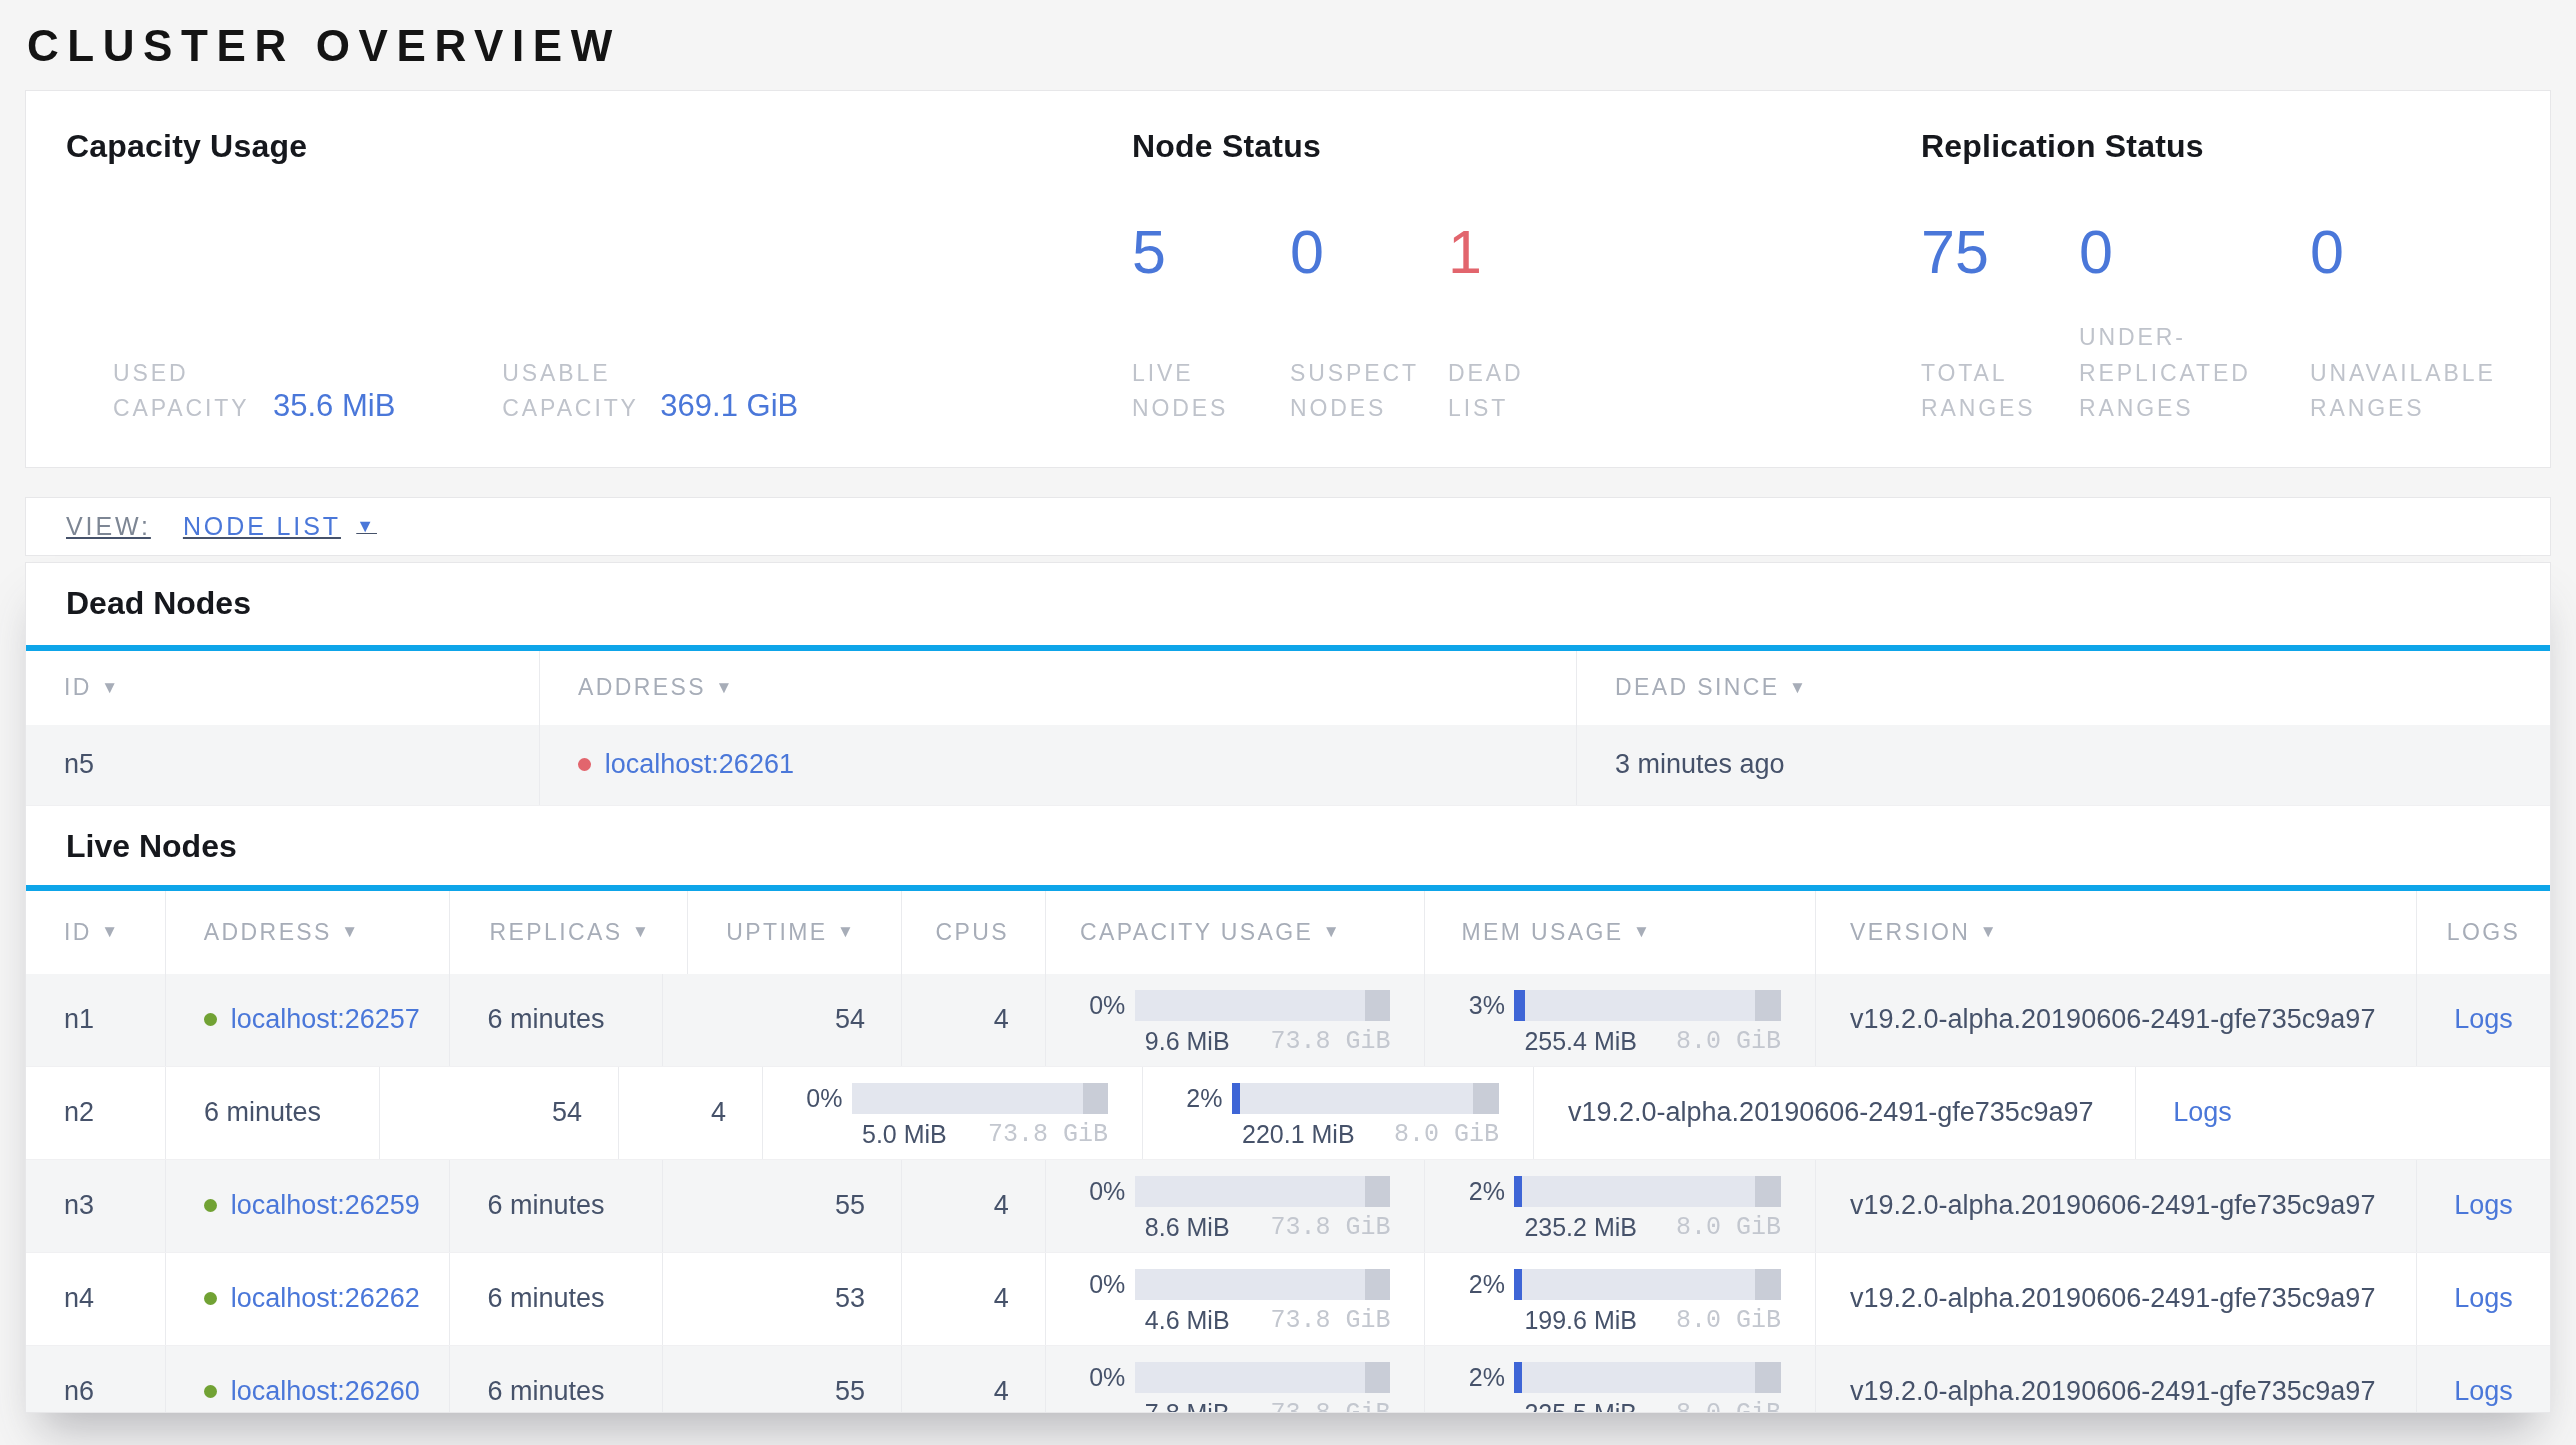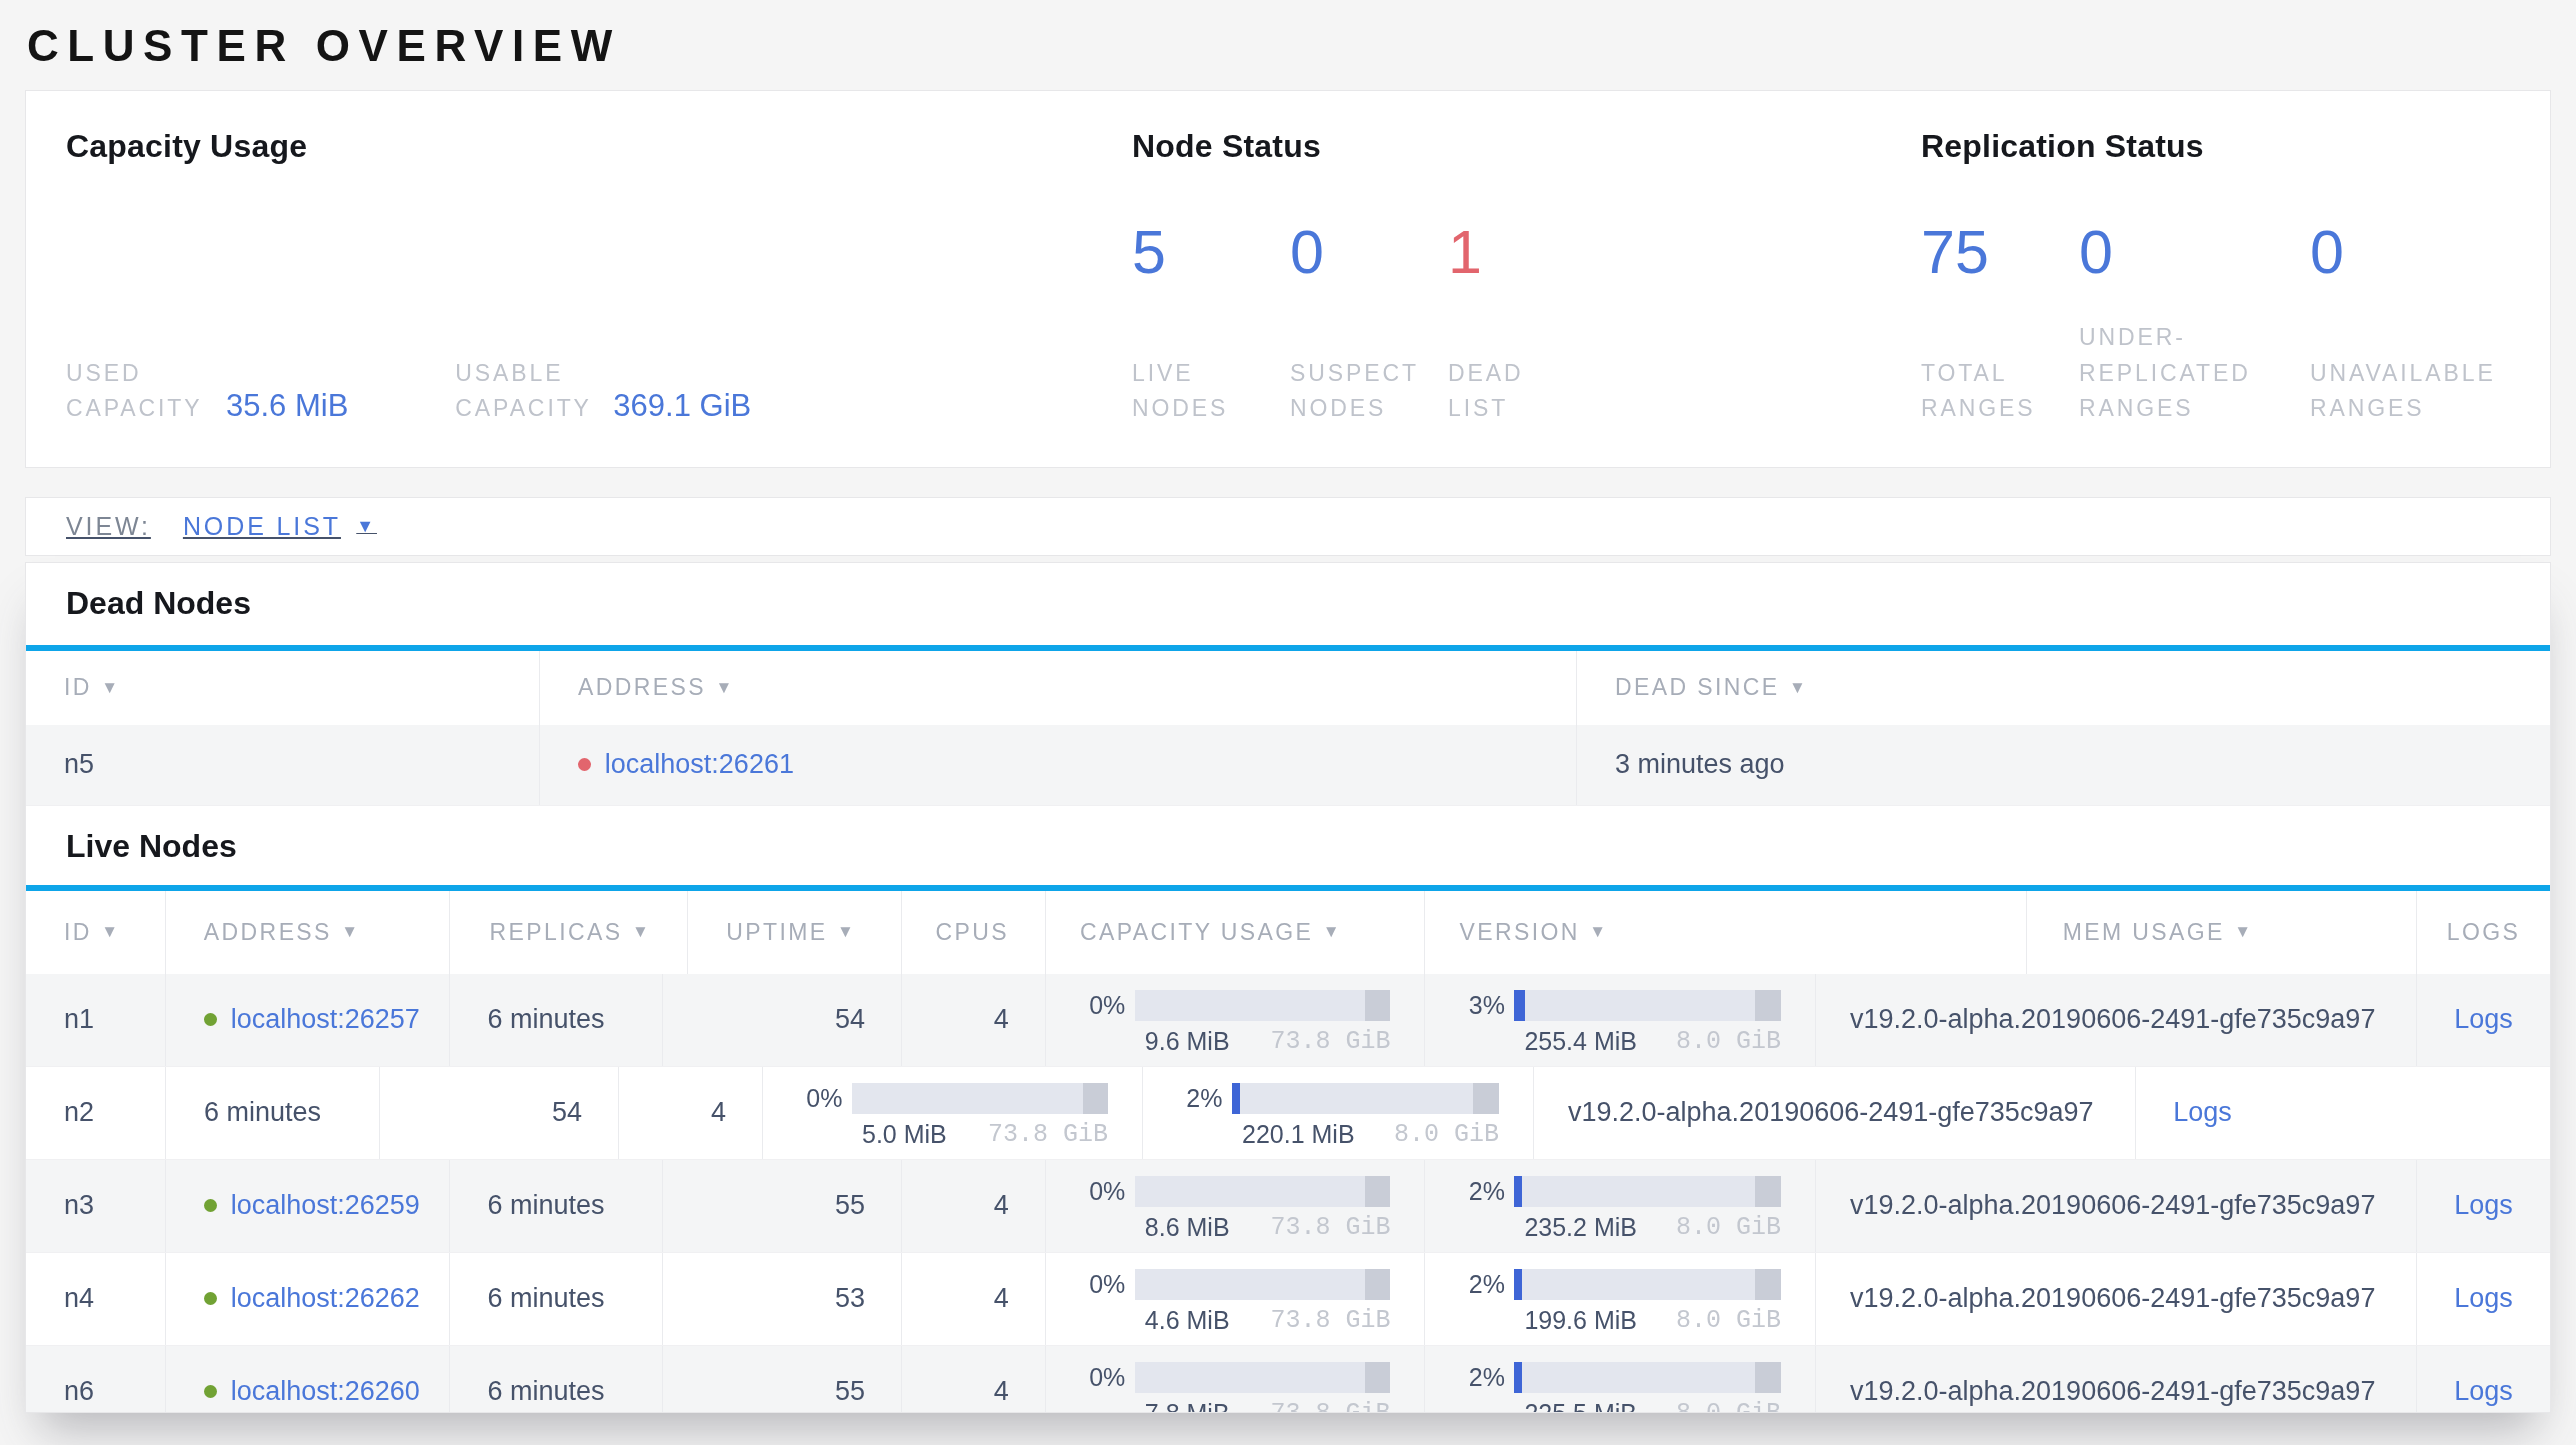--- a/index.html
+++ b/index.html
@@ -33,21 +33,21 @@
   .sec-body{flex:1;display:flex;margin-top:42px;}
   .cap-pct{width:160px;font-size:61px;line-height:1;padding-top:15.3px;color:var(--accent-blue);}
   .cap-chart{width:627px;}
   .cap-bar{height:34px;background:var(--bar-track);position:relative;overflow:hidden;}
   .cap-capseg{position:absolute;right:0;top:0;bottom:0;background:var(--bar-cap);}
   .cap-ticks{position:relative;height:21px;margin-top:4.8px;}
   .cap-tick{position:absolute;top:0;width:1.9px;height:16px;background:#b4b9c3;}
   .cap-ticklabels{position:relative;height:29px;margin-top:1.9px;}
   .cap-ticklabel{position:absolute;transform:translateX(-50%);font-size:24px;color:var(--axis-label);white-space:nowrap;}
   .cap-stats{margin-top:auto;display:flex;}
-  .stat{display:flex;align-items:flex-end;}
+  .stat{display:flex;align-items:flex-end;margin-left:47px;}
   .stat + .stat{margin-left:107px;}
   .stat-label{width:160px;font-size:23px;letter-spacing:2.9px;color:var(--muted-label);white-space:pre-line;line-height:1.55;}
   .stat + .stat .stat-label{width:158px;}
   .stat-value{font-size:31px;color:var(--accent-blue);padding-bottom:2.9px;}
   .status-items{flex:1;display:flex;}
   .status-item{display:flex;flex-direction:column;width:158px;}
   .sec-repl .status-item:nth-child(2){width:231px;}
   .status-item:last-child{width:auto;}
   .status-value{font-size:61px;line-height:1;padding-top:15.3px;color:var(--accent-blue);}
   .status-label{margin-top:auto;font-size:23px;letter-spacing:2.9px;color:var(--muted-label);white-space:pre-line;line-height:1.55;}
@@ -201,22 +201,22 @@
     <h2 class="table-heading">Live Nodes</h2>
 
     <div class="live-table">
       <div class="thead">
         <div class="cell hcell sortable lc-id">ID</div>
         <div class="cell hcell sortable lc-addr">ADDRESS</div>
         <div class="cell hcell sortable num lc-replicas">REPLICAS</div>
         <div class="cell hcell sortable lc-uptime">UPTIME</div>
         <div class="cell hcell num lc-cpus">CPUS</div>
         <div class="cell hcell sortable lc-cap" style="padding-left:34px;">CAPACITY USAGE</div>
+        <div class="cell hcell sortable lc-mem" style="padding-left:36px;">MEM USAGE</div>
         <div class="cell hcell sortable lc-version" style="padding-left:34px;">VERSION</div>
-        <div class="cell hcell sortable lc-mem" style="padding-left:36px;">MEM USAGE</div>
         <div class="cell hcell lc-logs">LOGS</div>
       </div>
 
       <div class="trow striped">
         <div class="cell lc-id">n1</div>
         <div class="cell lc-addr">
           <span class="node-dot" style="background: rgb(113, 162, 52);"></span>
           <a class="link">localhost:26257</a>
         </div>
         <div class="cell lc-uptime">6 minutes</div>

